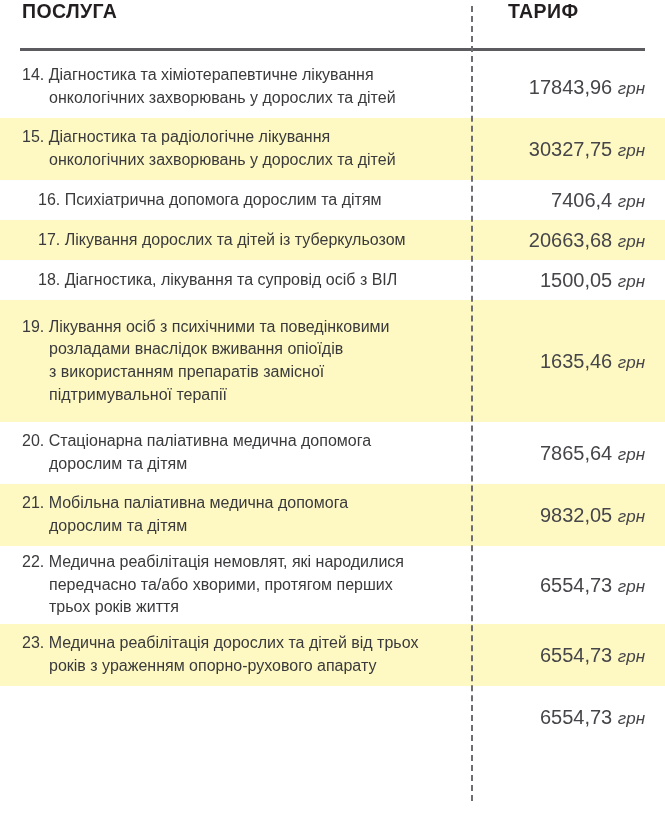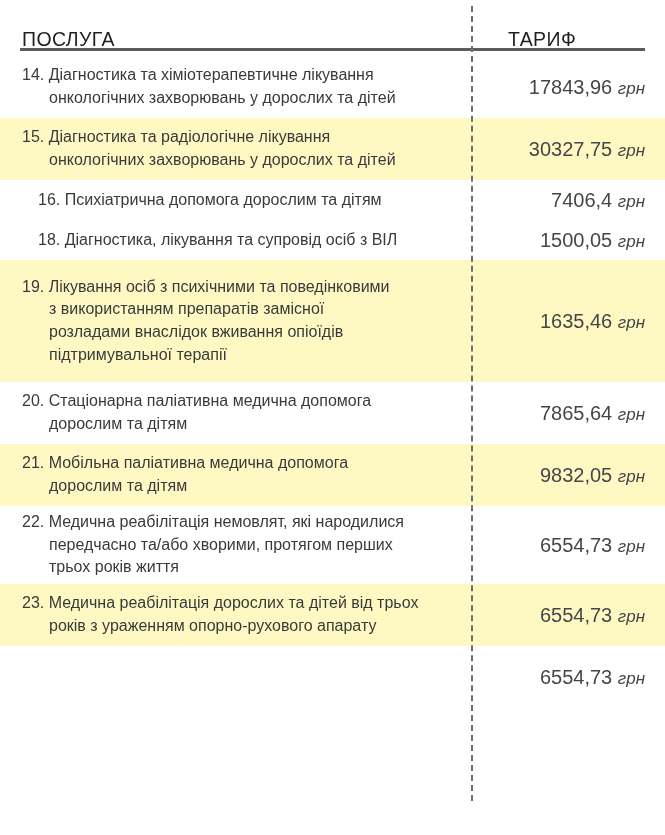--- a/index.html
+++ b/index.html
@@ -35,23 +35,23 @@
   }
 
   
   .thead {
     position: relative;
     height: 56px;
     z-index: 2;
   }
   .th {
     position: absolute;
-    top: 28px;
+    top: 0;
     font-size: 19.5px;
-    font-weight: normal;
+    font-weight: bold;
     letter-spacing: 0.4px;
     color: #231f20;
     white-space: nowrap;
   }
   .th-service { left: 22px; }
   .th-tariff  { left: 508px; text-align: center; }
 
   .head-rule {
     position: absolute;
     left: 20px;
@@ -146,33 +146,40 @@
         </div>
         <div class="cell-tariff"><span>30327,75</span> <span class="unit">грн</span></div>
       </div>
       <div class="row h1">
         <div class="pad-left"></div>
         <div class="cell-service">
           <span class="svc-text">16. Психіатрична допомога дорослим та дітям</span>
         </div>
         <div class="cell-tariff"><span>7406,4</span> <span class="unit">грн</span></div>
       </div>
+      <div class="row h1 shaded">
+        <div class="pad-left"></div>
+        <div class="cell-service">
+          <span class="svc-text">17. Лікування дорослих та дітей із туберкульозом</span>
+        </div>
+        <div class="cell-tariff"><span>20663,68</span> <span class="unit">грн</span></div>
+      </div>
       <div class="row h1">
         <div class="pad-left"></div>
         <div class="cell-service">
           <span class="svc-text">18. Діагностика, лікування та супровід осіб з ВІЛ</span>
         </div>
         <div class="cell-tariff"><span>1500,05</span> <span class="unit">грн</span></div>
       </div>
       <div class="row h4 shaded">
         <div class="pad-left"></div>
         <div class="cell-service">
           <span class="svc-text">19. Лікування осіб з психічними та поведінковими</span>
+          <span class="svc-text" style="text-indent: 0px;">розладами внаслідок вживання опіоїдів</span>
           <span class="svc-text" style="text-indent: 0px;">з використанням препаратів замісної</span>
-          <span class="svc-text" style="text-indent: 0px;">розладами внаслідок вживання опіоїдів</span>
           <span class="svc-text" style="text-indent: 0px;">підтримувальної терапії</span>
         </div>
         <div class="cell-tariff"><span>1635,46</span> <span class="unit">грн</span></div>
       </div>
       <div class="row h2">
         <div class="pad-left"></div>
         <div class="cell-service">
           <span class="svc-text">20. Стаціонарна паліативна медична допомога</span>
           <span class="svc-text" style="text-indent: 0px;">дорослим та дітям</span>
         </div>

